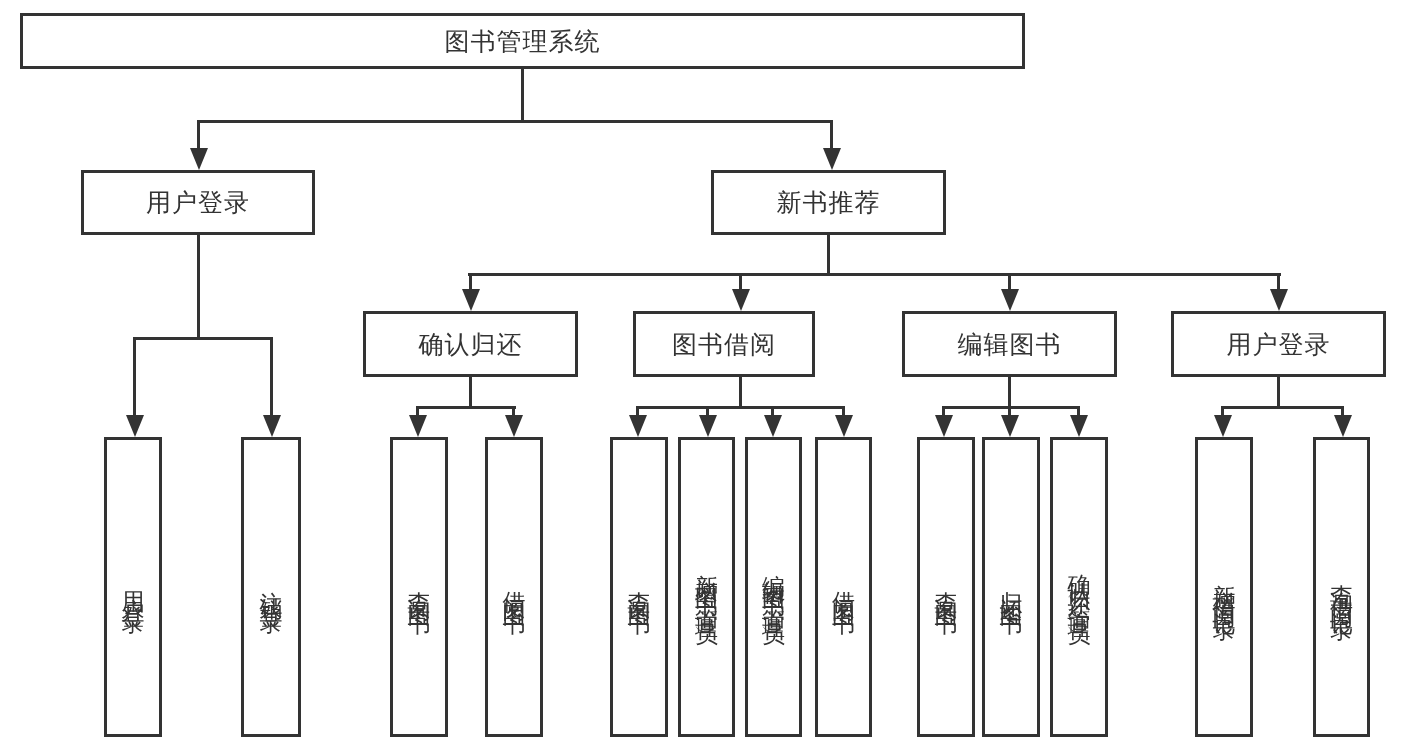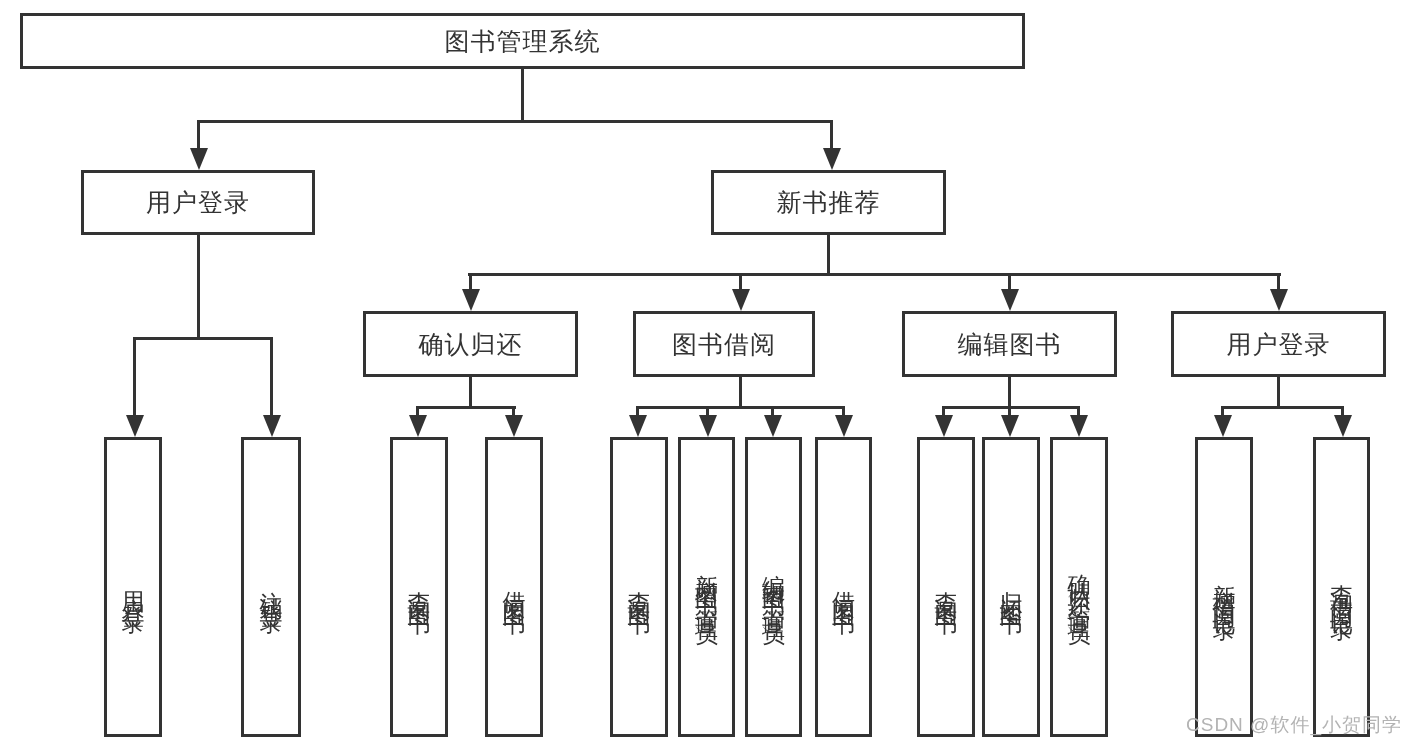--- a/index.html
+++ b/index.html
@@ -171,15 +171,14 @@
   <div class="arrow" style="left:1001px; top:415px;"></div>
   <div class="arrow" style="left:1070px; top:415px;"></div>
 
   <div class="seg" style="left:1277px; top:377px; width:3px;   height:29px;"></div>
   <div class="seg" style="left:1221px; top:406px; width:123px; height:3px;"></div>
   <div class="seg" style="left:1221px; top:406px; width:3px;   height:11px;"></div>
   <div class="seg" style="left:1341px; top:406px; width:3px;   height:11px;"></div>
   <div class="arrow" style="left:1214px; top:415px;"></div>
   <div class="arrow" style="left:1334px; top:415px;"></div>
 
-  <div class="watermark">CSDN @软件_小贺同学</div>
 
 </div>
 
 </body></html>

